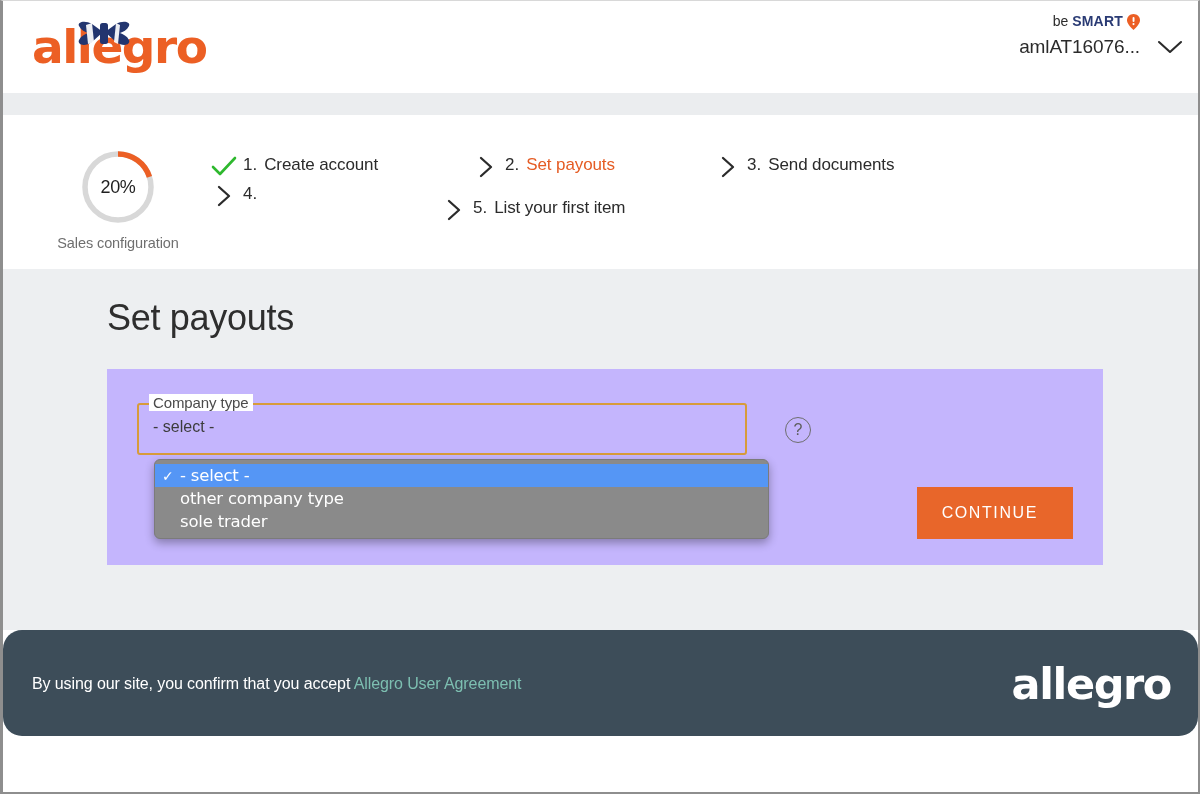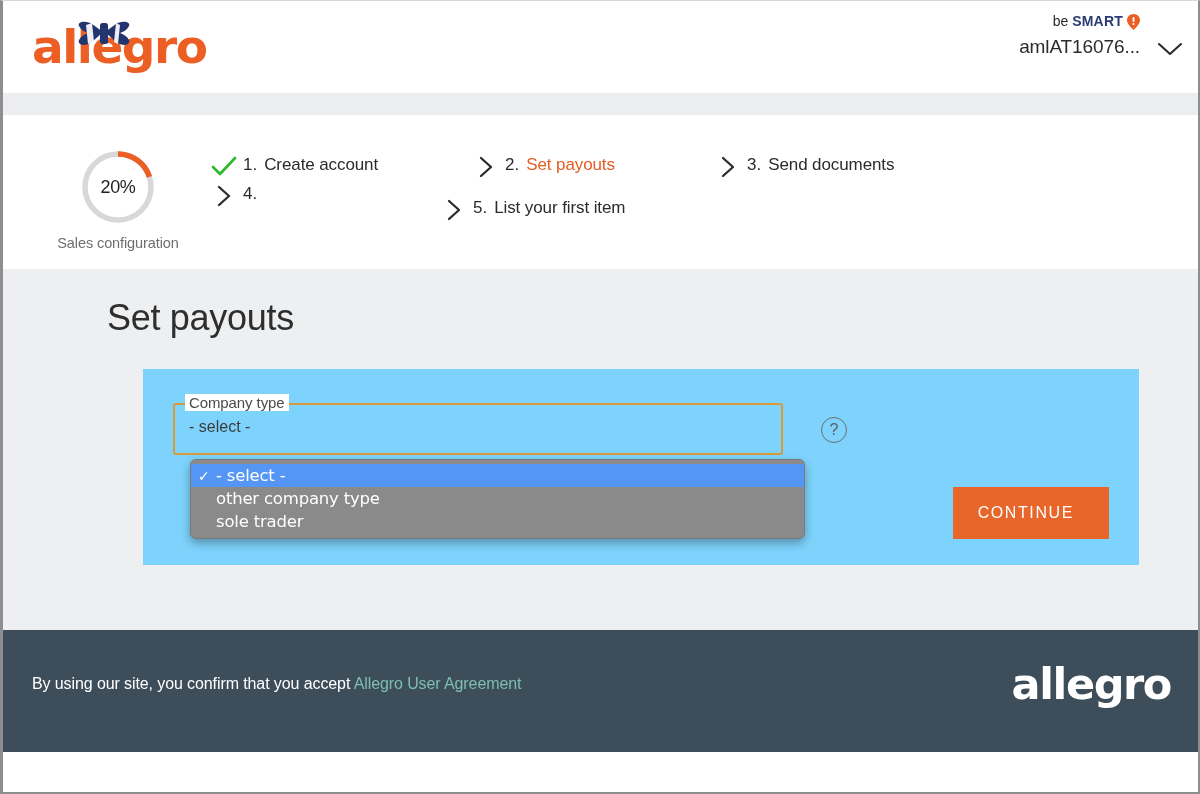--- a/index.html
+++ b/index.html
@@ -75,21 +75,21 @@
     align-items: flex-start;
     gap: 4px;
     padding-right: 44px;
   }
   .be-smart .bs-smart { font-weight: bold; color: #2a3b74; letter-spacing: 0.2px; }
   .pin-icon { display: inline-block; width: 13px; height: 16px; position: relative; top: 1px; }
 
   .account-row {
     display: flex;
     justify-content: flex-end;
-    align-items: flex-end;
+    align-items: center;
     gap: 16px;
     margin-top: 7px;
   }
   .account-name {
     font-size: 19px;
     color: #2b2b2b;
     white-space: nowrap;
     letter-spacing: -0.1px;
   }
   .chev-down { width: 28px; height: 18px; }
@@ -200,22 +200,21 @@
     font-weight: normal;
     letter-spacing: -0.3px;
     margin: 0;
   }
   .content-card {
     position: absolute;
     left: 104px;
     top: 100px;
     width: 996px;
     height: 196px;
-    background: #7dd3fc;
-    margin-left: 36px;
+    background: #c4b5fd;
   }
 
   .field-row {
     position: absolute;
     left: 30px;
     top: 34px;
   }
   .select-fieldset {
     position: relative;
     width: 610px;
@@ -305,23 +304,24 @@
     font-size: 16px;
     letter-spacing: 1.6px;
     padding: 17px 35px 17px 25px;
     font-family: "Liberation Sans", sans-serif;
     cursor: pointer;
   }
 
   
   .site-footer {
     background: #3d4d59;
-    height: 122px;
-    position: relative;
-    box-sizing: border-box;
+    height: 106px;
+    position: relative;
+    box-sizing: border-box;
+    border-radius: 19px;
   }
   .footer-text {
     position: absolute;
     left: 29px;
     top: 45px;
     font-size: 16px;
     color: #ffffff;
     letter-spacing: -0.1px;
   }
   .footer-link {

